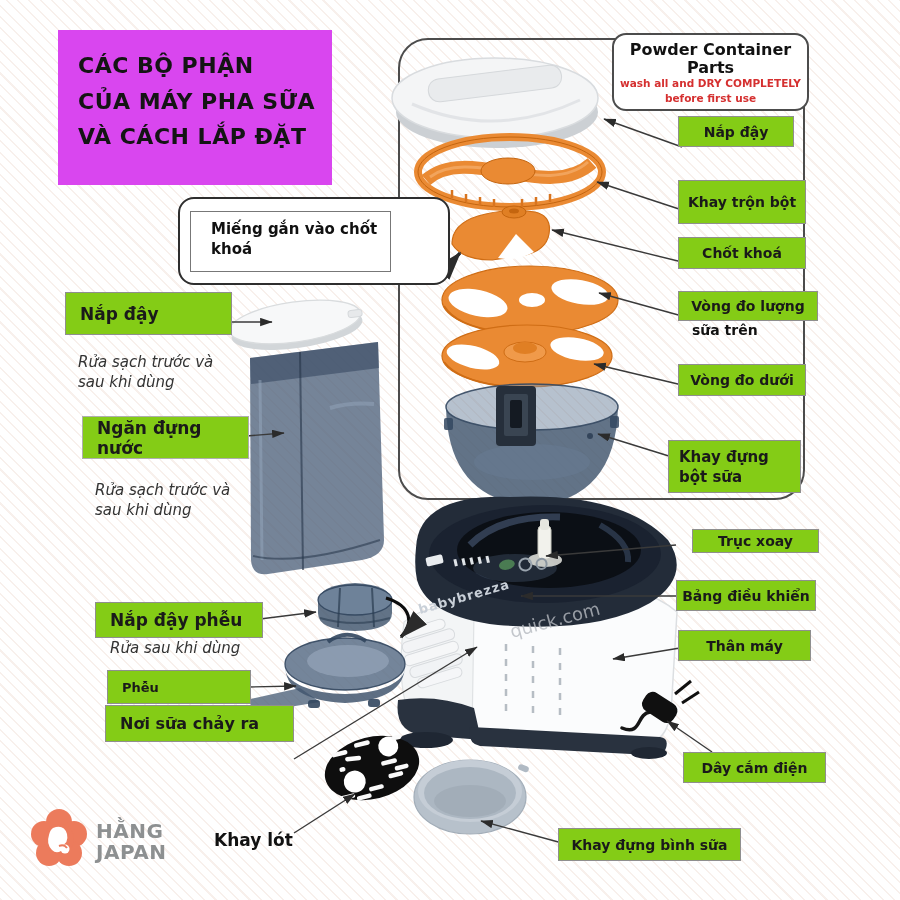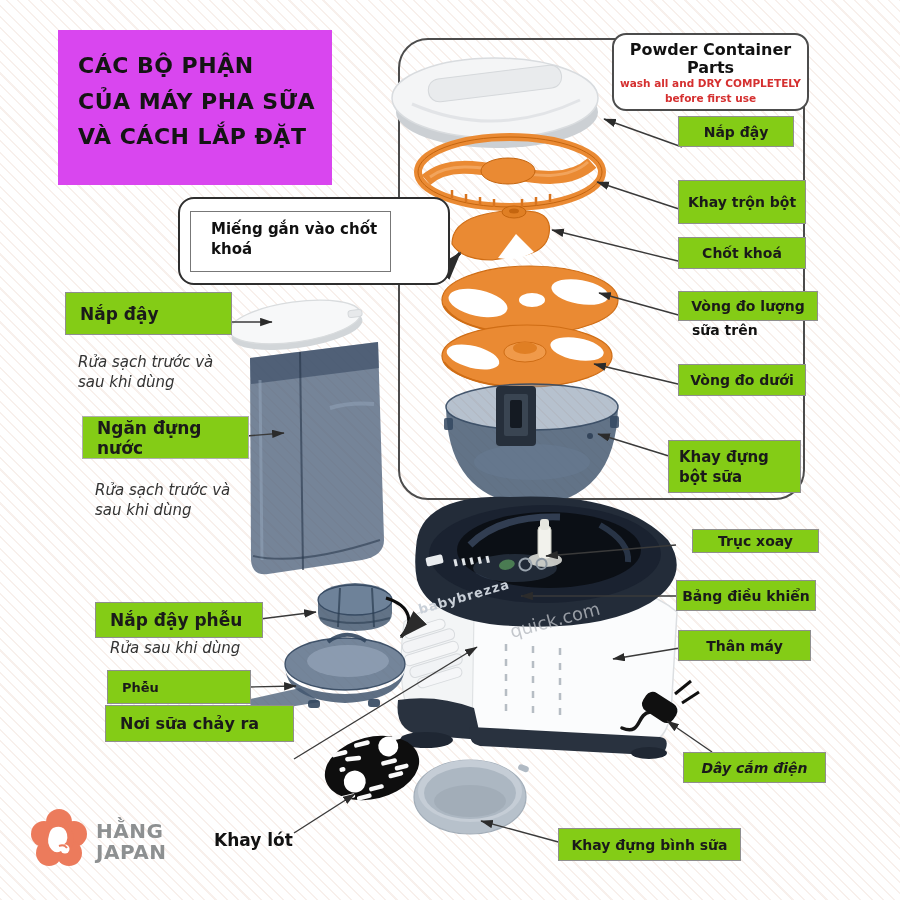--- a/index.html
+++ b/index.html
@@ -293,21 +293,21 @@
 <div class="lbl r14" style="left:678px;top:291px;width:140px;height:30px;">Vòng đo lượng</div>
 <div class="plain" style="left:692px;top:322px;font-size:14px;text-align:right;">sữa trên</div>
 <div class="lbl r14" style="left:678px;top:364px;width:128px;height:32px;">Vòng đo dưới</div>
 <div class="lbl" style="left:668px;top:440px;width:133px;height:53px;font-size:15px;padding-left:10px;line-height:1.3;display:block;padding-top:7px;">
   <div>Khay đựng</div>
   <div>bột sữa</div>
 </div>
 <div class="lbl r14" style="left:674px;top:529px;width:127px;height:24px;margin-left:18px;">Trục xoay</div>
 <div class="lbl r14" style="left:676px;top:580px;width:140px;height:31px;">Bảng điều khiển</div>
 <div class="lbl r14" style="left:678px;top:630px;width:133px;height:31px;">Thân máy</div>
-<div class="lbl r14" style="left:683px;top:752px;width:143px;height:31px;font-style:italic;">Dây cắm điện</div>
+<div class="lbl r14" style="left:683px;top:752px;width:143px;height:31px;">Dây cắm điện</div>
 <div class="lbl r14" style="left:558px;top:828px;width:183px;height:33px;">Khay đựng bình sữa</div>
 
 <div class="lbl l16" style="left:65px;top:292px;width:167px;height:43px;font-size:17px;">Nắp đậy</div>
 <div class="note" style="left:78px;top:352px;">
   <div>Rửa sạch trước và</div>
   <div>sau khi dùng</div>
 </div>
 <div class="lbl l16" style="left:82px;top:416px;width:167px;height:43px;font-size:17px;border-color:#aeaeae;">Ngăn đựng nước</div>
 <div class="note" style="left:95px;top:480px;">
   <div>Rửa sạch trước và</div>

